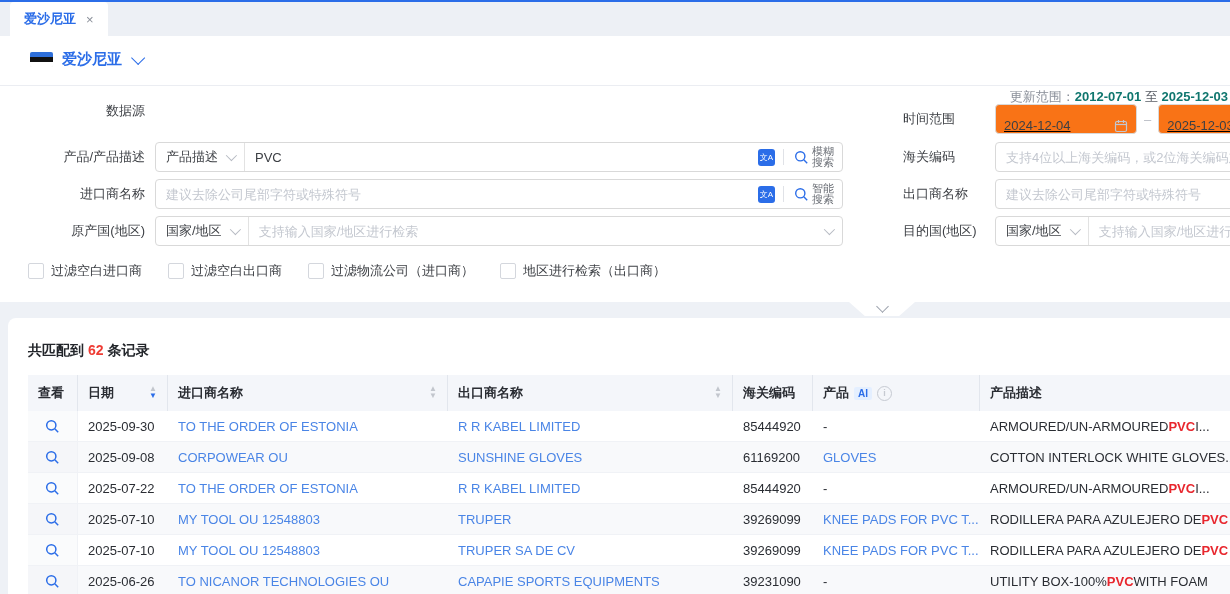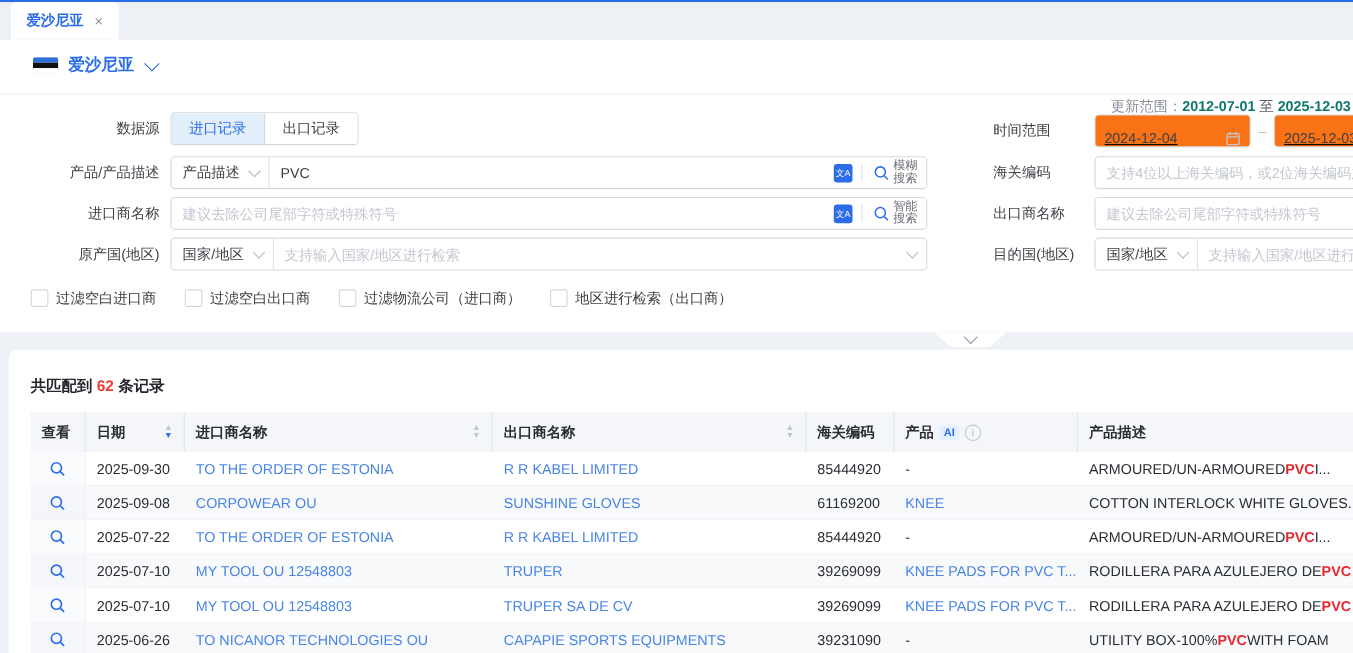--- a/index.html
+++ b/index.html
@@ -106,24 +106,20 @@
           <i class="b2"></i>
           <i class="b3"></i>
         </span>
       <span class="country-name">爱沙尼亚</span>
       <span class="chev"></span>
     </div>
     <div class="divider"></div>
 
     <div class="frow" style="left:0;top:66px;">
       <span class="flabel">数据源</span>
-      <div class="seg">
-        <span class="seg-btn active">进口记录</span>
-        <span class="seg-btn">出口记录</span>
-      </div>
     </div>
 
     <div class="frow" style="left:0;top:106px;">
       <span class="flabel">产品/产品描述</span>
       <div class="igroup" style="width:688px;">
         <span class="iselect">
             <span>产品描述</span>
             <span class="schev"></span>
           </span>
         <input class="itext" value="PVC" style="">
@@ -309,21 +305,21 @@
           </div>
         <div class="td c-date">2025-09-08</div>
         <div class="td c-imp">
             <span class="link">CORPOWEAR OU</span>
           </div>
         <div class="td c-exp">
             <span class="link">SUNSHINE GLOVES</span>
           </div>
         <div class="td c-hs">61169200</div>
         <div class="td c-prod">
-            <span class="link">KNEE</span>
+            <span class="link">GLOVES</span>
           </div>
         <div class="td c-desc">
             <span>COTTON INTERLOCK WHITE GLOVES...</span>
             <span class="hl"></span>
             <span></span>
           </div>
       </div>
 
       <div class="trow">
         <div class="td view c-view">

